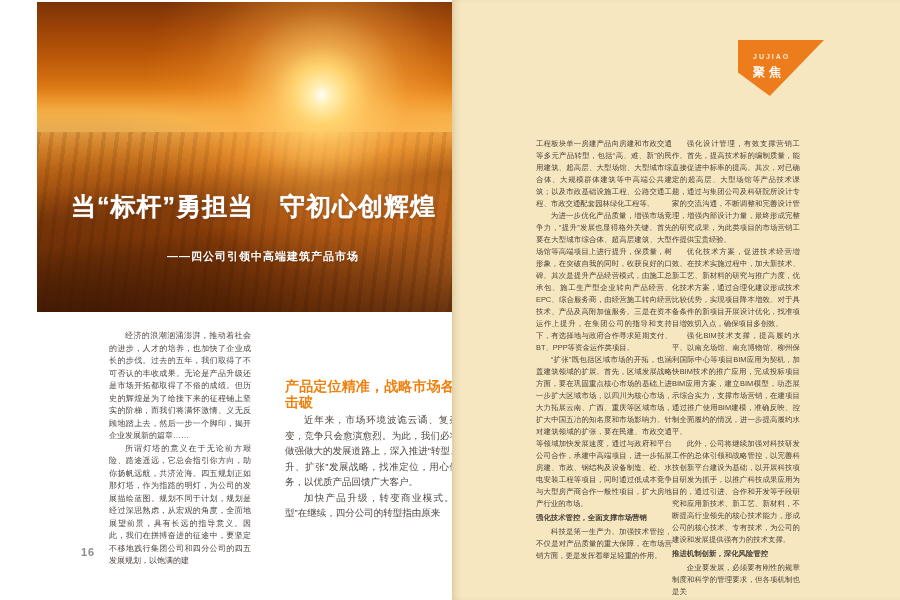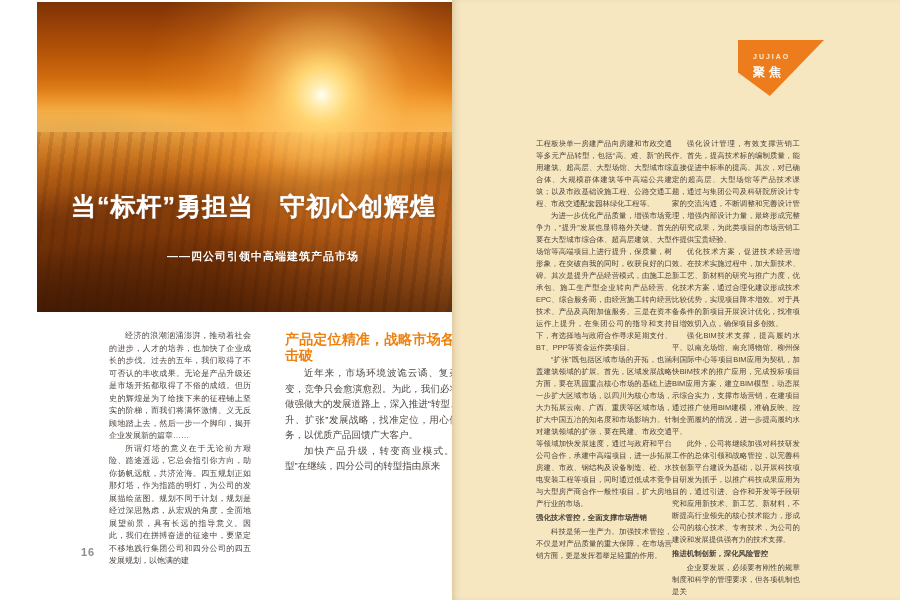--- a/index.html
+++ b/index.html
@@ -36,21 +36,21 @@
   .hero-sun{position:absolute;inset:0;
     background:radial-gradient(circle at 63% 30%,#fffef5 0%,#ffeeb0 3%,#ffd470 8%,
       rgba(255,195,95,.75) 14%,rgba(252,165,60,.45) 24%,rgba(248,150,45,.18) 36%,rgba(0,0,0,0) 50%);}
   .hero-title{position:absolute;left:34px;top:188px;width:412px;color:#fff;
     font-size:25px;font-weight:900;letter-spacing:1px;white-space:nowrap;
     text-shadow:0 1px 3px rgba(80,30,0,.45), 0 0 1px #fff;}
   .hero-subtitle{position:absolute;left:0;top:247px;width:452px;text-align:center;
     color:#fff;font-size:11px;font-weight:bold;letter-spacing:1px;
     text-shadow:0 1px 2px rgba(80,30,0,.5);}
 
-  .lp-cols{position:absolute;left:72px;top:328px;width:360px;display:flex;gap:34px;}
+  .lp-cols{position:absolute;left:72px;top:328px;width:360px;display:flex;gap:34px;align-items:center;}
   .lp-col1{width:142px;font-size:8px;line-height:12.5px;color:var(--body-ink);text-align:justify;}
   .lp-col2{width:184px;font-size:9.5px;line-height:15.5px;color:var(--body-ink);text-align:justify;}
   .page-num{position:absolute;left:44px;top:544px;font-size:11px;color:#8d8d8d;letter-spacing:1px;font-weight:bold;}
 
   
   .page-right{position:absolute;left:452px;top:0;width:448px;height:600px;
     background:var(--cream);box-shadow:inset 6px 0 10px -6px rgba(120,80,20,.35);}
   .rp-cols{position:absolute;left:84px;top:138px;display:flex;}
   .rp-col1{width:136px;}
   .rp-col2{width:128px;}

